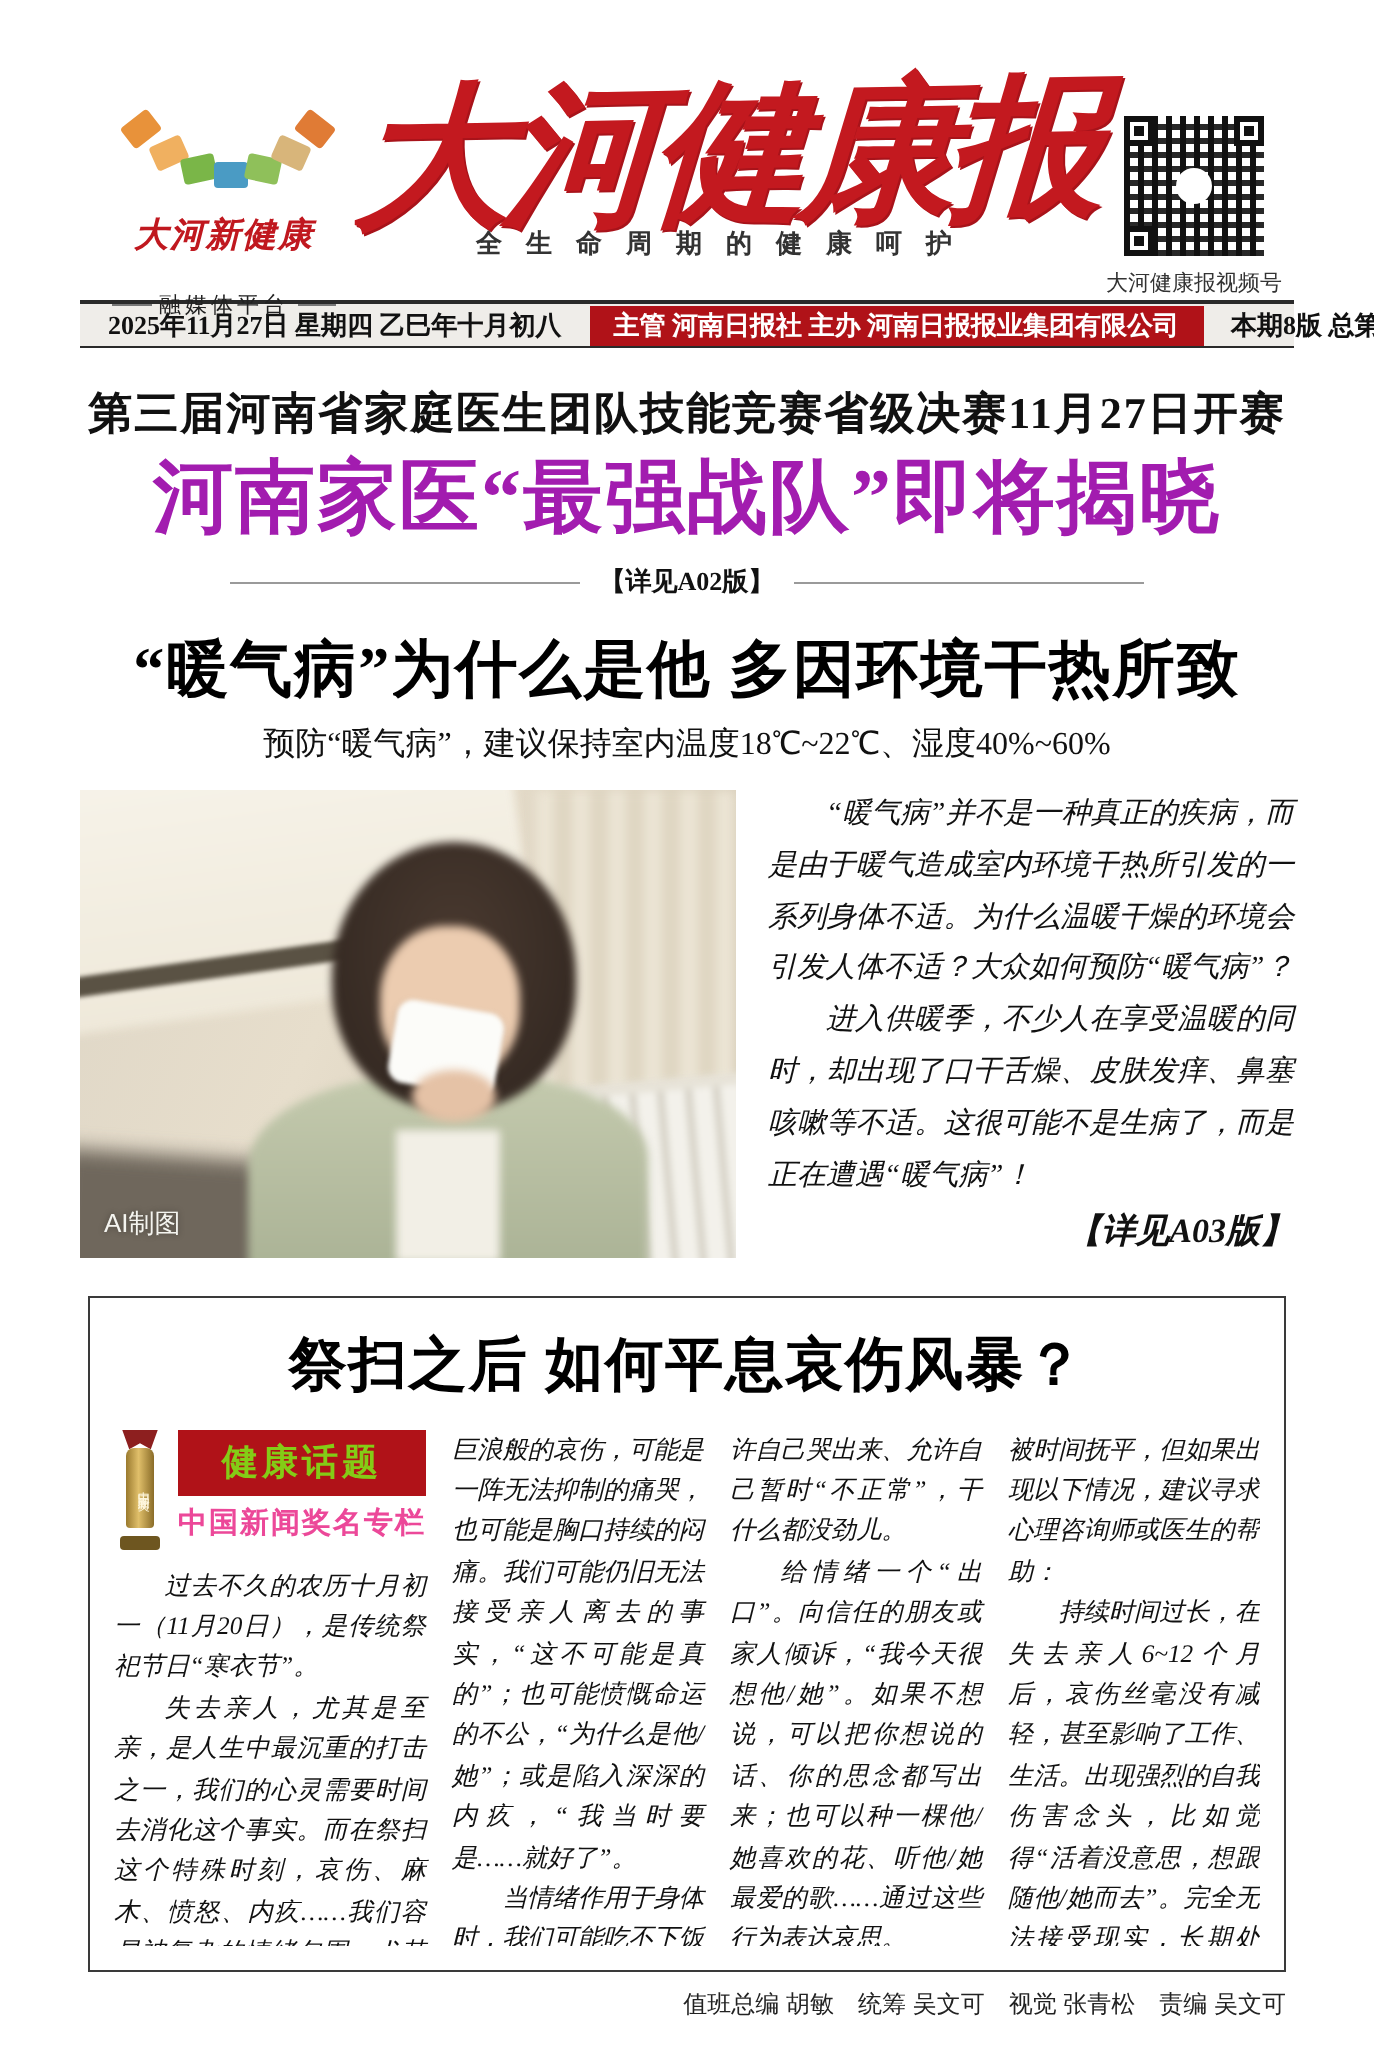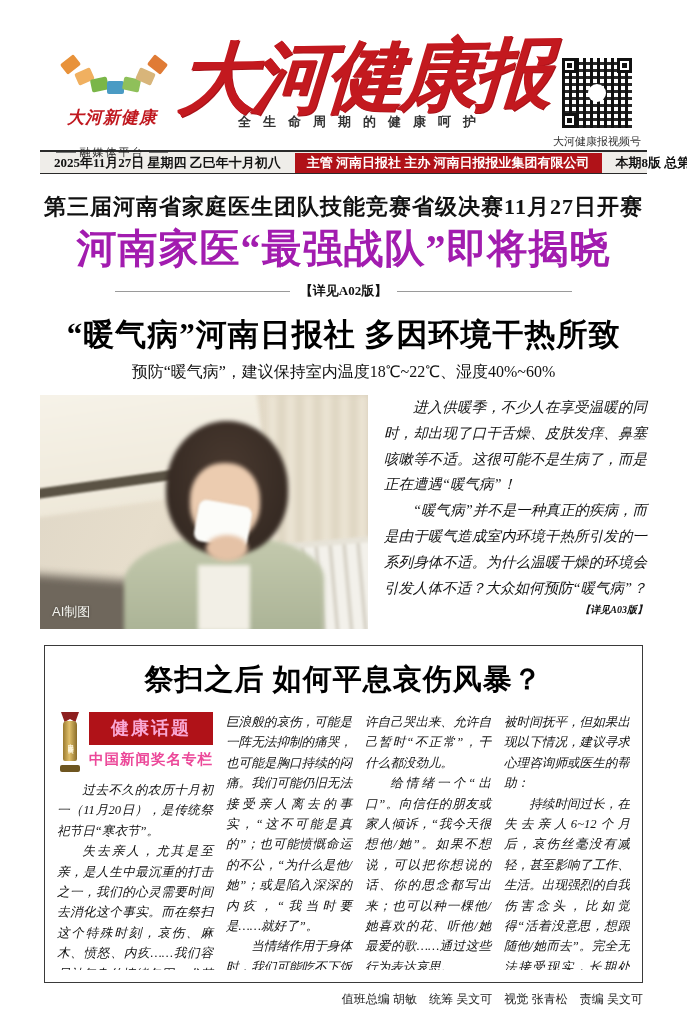--- a/index.html
+++ b/index.html
@@ -91,42 +91,42 @@
   .ph-blanket { position:absolute; right:96px; bottom:-12px; width:92px; height:58px; background:#c09a3e;
     border-radius:40%; filter:blur(5px); }
   .ph-floor { position:absolute; left:-12px; bottom:-24px; width:150px; height:74px; background:#6f675c;
     transform:rotate(4deg); filter:blur(5px); }
   .ph-credit { position:absolute; left:12px; bottom:8px; z-index:5; color:#f4f4ef; font-size:13px;
     font-family:"Liberation Sans",sans-serif; text-shadow:0 0 3px rgba(0,0,0,.35); }
 
   .story-col { flex:1; padding-left:16px; font-size:14.5px; line-height:1.78; font-style:italic;
     text-align:justify; color:#111; }
   .story-col p.para { text-indent:2em; }
-  .ref-a03 { text-align:right; font-weight:bold; font-size:10px; }
+  .ref-a03 { text-align:right; font-weight:bold; font-size:17px; }
 
   
   .feature { margin:16px 44px 0 44px; border:1px solid #3a3a3a; padding:14px 12px 12px 12px; height:338px;
     display:flex; flex-direction:column; }
   .feature-title { text-align:center; font-size:29px; font-weight:900; color:#000; letter-spacing:1px; }
   .feature-cols { display:flex; gap:13px; margin-top:12px; flex:1; overflow:hidden; }
   .fcol { flex:1; font-size:12.6px; line-height:1.62; font-style:italic; text-align:justify; color:#111; }
   .fcol p.para { text-indent:2em; }
   .fcol p.cont { text-indent:0; }
 
   .badge { display:flex; gap:6px; align-items:center; margin-bottom:8px; font-style:normal; }
   .trophy { width:26px; height:60px; position:relative; flex:none; }
   .trophy .rib { position:absolute; left:4px; top:0; width:18px; height:10px; background:#8d1f1f;
     clip-path:polygon(0 0,100% 0,80% 100%,50% 70%,20% 100%); }
   .trophy .cup { position:absolute; left:6px; top:9px; width:14px; height:40px;
     background:linear-gradient(90deg,#9a7a2e,#e0bf6a 45%,#8a6c28); border-radius:4px 4px 2px 2px;
     display:flex; align-items:center; justify-content:center; }
   .trophy .cup span { writing-mode:vertical-rl; font-size:6px; color:#fff8e0; letter-spacing:1px; }
   .trophy .base { position:absolute; left:3px; bottom:0; width:20px; height:7px; background:#6e5620; border-radius:2px; }
   .badge-right { flex:1; text-align:center; }
-  .badge-tag { background:#b01218; color:#f9a8d4; font-weight:bold; font-size:18px; letter-spacing:2px;
+  .badge-tag { background:#b01218; color:#84cc16; font-weight:bold; font-size:18px; letter-spacing:2px;
     padding:2px 0; text-align:center; }
   .badge-sub { font-weight:bold; font-size:14.5px; color:#ec4899; margin-top:3px; letter-spacing:1px; white-space:nowrap; }
 
   
   .credits { margin:8px 44px 0 44px; text-align:right; font-size:12px; color:#222;
     font-family:"Liberation Sans",sans-serif; }
 </style>
 </head>
 <body>
 
@@ -175,21 +175,21 @@
     <div class="kicker">第三届河南省家庭医生团队技能竞赛省级决赛11月27日开赛</div>
     <div class="lead-headline">河南家医“最强战队”即将揭晓</div>
     <div class="refline">
       <span class="ln"></span>
       <span class="ref">【详见A02版】</span>
       <span class="ln"></span>
     </div>
   </div>
 
   <div class="second">
-    <div class="second-headline">“暖气病”河南日报社 多因环境干热所致</div>
+    <div class="second-headline">“暖气病”为什么是他 多因环境干热所致</div>
     <div class="second-sub">预防“暖气病”，建议保持室内温度18℃~22℃、湿度40%~60%</div>
   </div>
 
   <div class="story-row">
     <div class="photo">
       <div class="ph-window"></div>
       <div class="ph-frame"></div>
       <div class="ph-curtain"></div>
       <div class="ph-radiator"></div>
       <div class="ph-blanket"></div>
@@ -197,22 +197,22 @@
       <div class="ph-body"></div>
       <div class="ph-shirt"></div>
       <div class="ph-hair"></div>
       <div class="ph-face"></div>
       <div class="ph-tissue"></div>
       <div class="ph-hand"></div>
       <div class="ph-credit">AI制图</div>
     </div>
     <div class="story-col">
       <div>
+          <p class="para">“暖气病”并不是一种真正的疾病，而是由于暖气造成室内环境干热所引发的一系列身体不适。为什么温暖干燥的环境会引发人体不适？大众如何预防“暖气病”？</p>
           <p class="para">进入供暖季，不少人在享受温暖的同时，却出现了口干舌燥、皮肤发痒、鼻塞咳嗽等不适。这很可能不是生病了，而是正在遭遇“暖气病”！</p>
-          <p class="para">“暖气病”并不是一种真正的疾病，而是由于暖气造成室内环境干热所引发的一系列身体不适。为什么温暖干燥的环境会引发人体不适？大众如何预防“暖气病”？</p>
         </div>
       <div class="ref-a03">【详见A03版】</div>
     </div>
   </div>
 
   <div class="feature">
     <div class="feature-title">祭扫之后 如何平息哀伤风暴？</div>
     <div class="feature-cols">
       <div class="fcol">
         <div class="badge">

